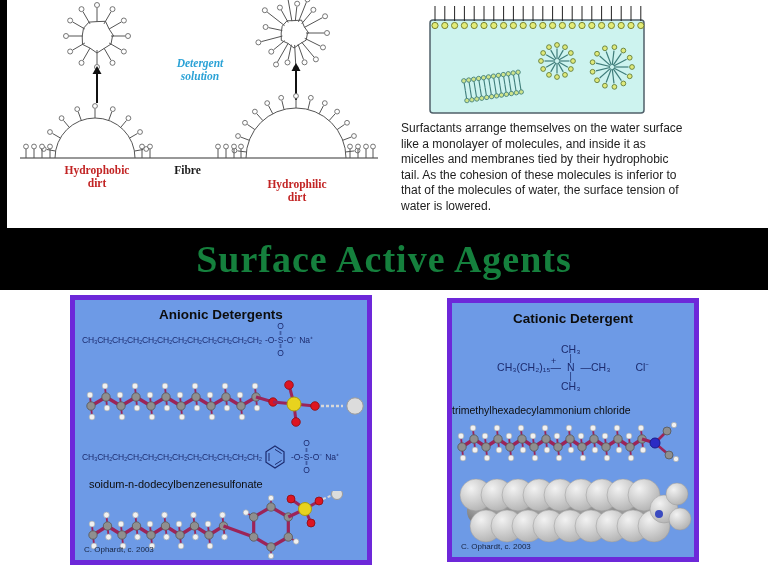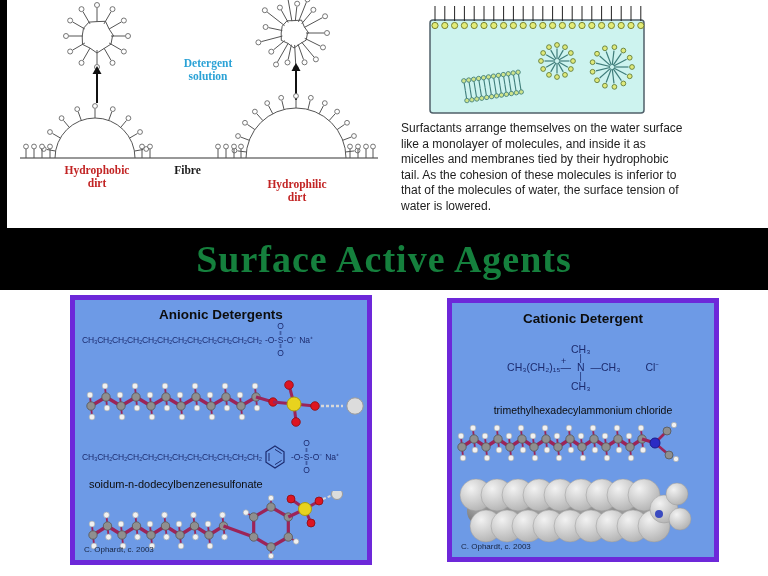--- a/index.html
+++ b/index.html
@@ -20,21 +20,21 @@
   .lab-black{color:#1a1a1a;}
   .fibre-caption{position:absolute;left:12px;top:184px;width:368px;text-align:center;
              font-family:"Liberation Serif",serif;font-size:11.5px;color:#222;
              letter-spacing:0.35px;}
   
   .water-text{position:absolute;left:401px;top:121px;width:283px;
              font-size:12px;line-height:15.5px;color:#1c1c1c;}
   
   .panel{position:absolute;background:#6d9ae6;border:5px solid #6d28d9;box-sizing:border-box;}
   .panel-anionic{left:70px;top:295px;width:302px;height:270px;}
-  .panel-cationic{left:447px;top:298px;width:272px;height:264px;}
+  .panel-cationic{left:447px;top:298px;width:252px;height:264px;}
   .panel-title{position:absolute;left:0;width:100%;text-align:center;
              font-weight:bold;font-size:13.5px;color:#0d0d0d;}
   .formula{color:#1c2b6e;}
   .frow{position:absolute;display:flex;align-items:center;}
   .chain-txt{font-size:8.5px;letter-spacing:-0.2px;white-space:nowrap;}
   .sulfate{display:flex;align-items:center;font-size:8.5px;margin-left:3px;}
   .vstack{display:flex;flex-direction:column;align-items:center;line-height:1;}
   .vstack span{display:block;}
   .dbl{font-size:6px;line-height:5px;}
   .na{margin-left:3px;white-space:nowrap;}
@@ -198,21 +198,21 @@
       <line x1="350" y1="158" x2="350" y2="149" stroke="#555" stroke-width="1"></line>
       <circle cx="350" cy="146.5" r="2.4" fill="#fff" stroke="#555" stroke-width="0.8"></circle>
       <line x1="358" y1="158" x2="358" y2="149" stroke="#555" stroke-width="1"></line>
       <circle cx="358" cy="146.5" r="2.4" fill="#fff" stroke="#555" stroke-width="0.8"></circle>
       <line x1="366" y1="158" x2="366" y2="149" stroke="#555" stroke-width="1"></line>
       <circle cx="366" cy="146.5" r="2.4" fill="#fff" stroke="#555" stroke-width="0.8"></circle>
       <line x1="373" y1="158" x2="373" y2="149" stroke="#555" stroke-width="1"></line>
       <circle cx="373" cy="146.5" r="2.4" fill="#fff" stroke="#555" stroke-width="0.8"></circle>
     </svg>
 
-  <div class="fig-label lab-cyan" style="left:166px;top:57px;width:84px;">
+  <div class="fig-label lab-cyan" style="left:158px;top:57px;width:84px;font-style:italic;">
     <span>Detergent</span><br>
     <span>solution</span>
   </div>
   <div class="fig-label lab-red" style="left:53px;top:164px;width:88px;">
     <span>Hydrophobic</span><br>
     <span>dirt</span>
   </div>
   <div class="fig-label lab-black" style="left:160px;top:164px;width:55px;">
     <span>Fibre</span>
   </div>
@@ -620,21 +620,21 @@
           <span>N</span>
           <span class="vbond">|</span>
           <span>CH₃</span>
         </div>
         <span>—</span>
         <span>CH₃</span>
         <span class="cl-ion">Cl⁻</span>
       </div>
     </div>
 
-    <div class="panel-name" style="top:101px;left:0;width:100%;text-align:center;font-size:10.5px;">trimethylhexadecylammonium chloride</div>
+    <div class="panel-name" style="top:101px;left:0;width:100%;font-size:10.5px;">trimethylhexadecylammonium chloride</div>
 
     <svg id="catchain-svg" class="model-svg" style="top:114px;" width="246" height="50" viewBox="0 0 246 50">
         <line x1="10" y1="30" x2="22" y2="22" stroke="#9c2458" stroke-width="3.4"></line>
         <line x1="22" y1="22" x2="34" y2="30" stroke="#9c2458" stroke-width="3.4"></line>
         <line x1="34" y1="30" x2="46" y2="22" stroke="#9c2458" stroke-width="3.4"></line>
         <line x1="46" y1="22" x2="58" y2="30" stroke="#9c2458" stroke-width="3.4"></line>
         <line x1="58" y1="30" x2="70" y2="22" stroke="#9c2458" stroke-width="3.4"></line>
         <line x1="70" y1="22" x2="82" y2="30" stroke="#9c2458" stroke-width="3.4"></line>
         <line x1="82" y1="30" x2="94" y2="22" stroke="#9c2458" stroke-width="3.4"></line>
         <line x1="94" y1="22" x2="106" y2="30" stroke="#9c2458" stroke-width="3.4"></line>

